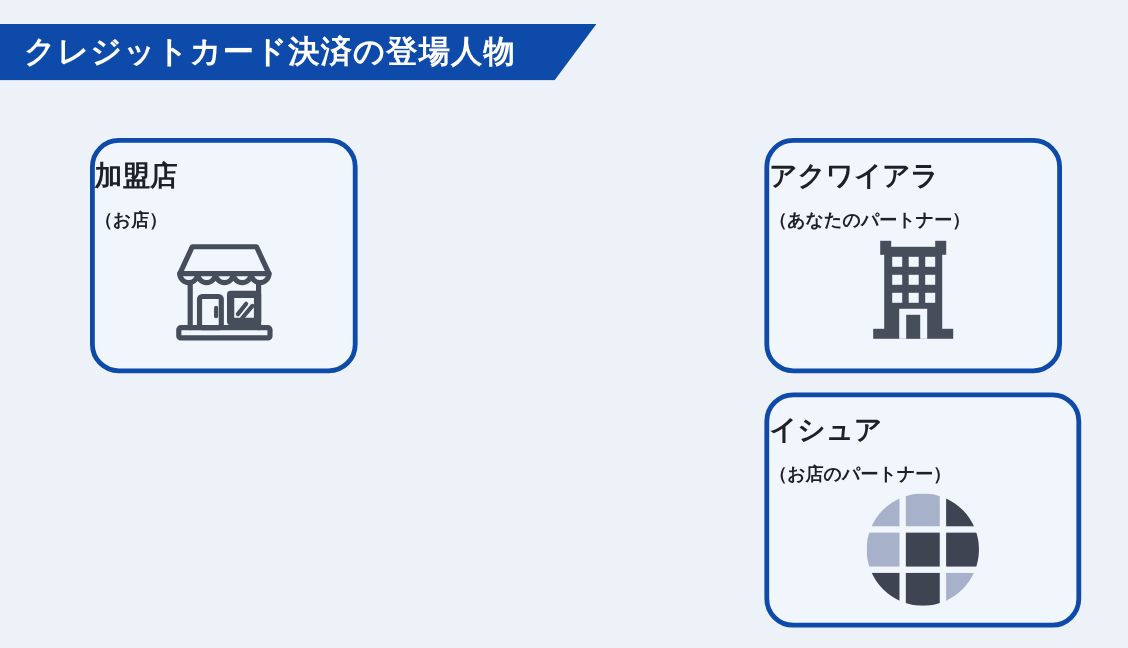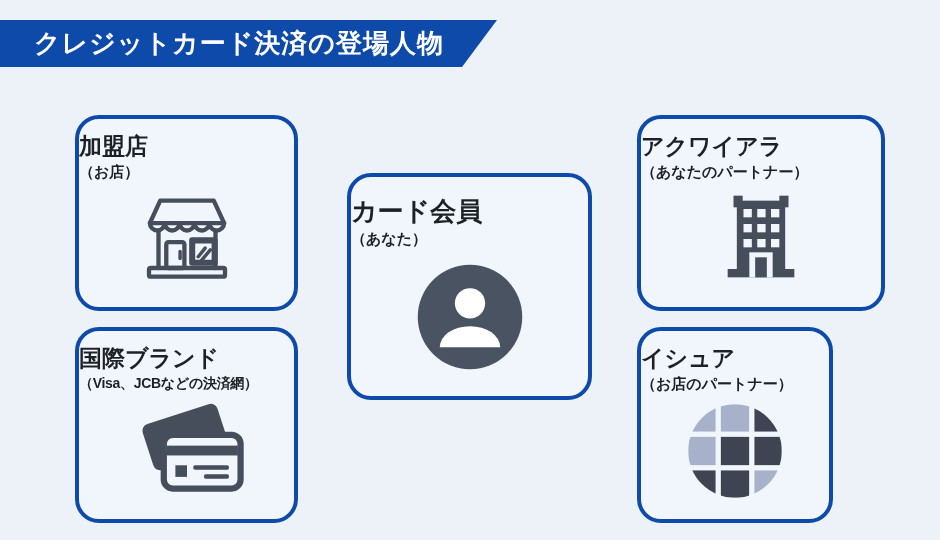--- a/index.html
+++ b/index.html
@@ -12,36 +12,36 @@
     --globe-light:#a7b1c9;
     --text:#1d2025;
   }
   *{box-sizing:border-box;margin:0;padding:0}
   body{font-family:"Liberation Sans","DejaVu Sans",sans-serif;background:#fff}
   .stage{position:relative;width:940px;height:540px;background:var(--bg);overflow:hidden}
   .banner{
     position:absolute;left:0;top:20px;width:497px;height:47px;
     background:var(--accent);
     clip-path:polygon(0 0,100% 0,calc(100% - 35px) 100%,0 100%);
-    display:flex;align-items:center;padding-left:34px;
+    display:flex;align-items:center;padding-left:20px;
   }
   .banner .banner-text{color:#fff;font-size:26px;font-weight:800;letter-spacing:1px}
   .card{
     position:absolute;background:var(--box-bg);
     border:4px solid var(--accent);border-radius:24px;
     display:flex;flex-direction:column;
   }
   .card-merchant{left:75px;top:115px;width:223px;height:196px}
   .card-acquirer{left:637px;top:115px;width:248px;height:196px}
   .card-intl-brand{left:75px;top:327px;width:223px;height:196px}
-  .card-issuer{left:637px;top:327px;width:196px;height:196px}
+  .card-issuer{left:637px;top:327px;width:264px;height:196px}
   .card-member{left:347px;top:173px;width:245px;height:227px}
   .card .title{margin-top:13px;font-size:23px;font-weight:800;color:var(--text);line-height:1.25;white-space:nowrap}
   .card-member .title{font-size:26px;margin-top:18px}
-  .card .subtitle{font-size:15px;font-weight:700;color:var(--text);margin-top:2px;white-space:nowrap}
+  .card .subtitle{font-size:15px;font-weight:700;color:var(--text);margin-top:13px;white-space:nowrap}
   .card-intl-brand .subtitle{font-size:14px;letter-spacing:-.3px}
   .icon-wrap{flex:1;display:flex;align-items:center;justify-content:center;width:100%;padding-bottom:6px}
   .ic-fill{fill:var(--icon)}
   .ic-stroke{stroke:var(--icon);fill:none}
   .neg{fill:var(--box-bg)}
   .g-dark{fill:var(--globe-dark)}
   .g-light{fill:var(--globe-light)}
   .person-bg{fill:var(--icon-person)}
 </style>
 </head>
@@ -97,54 +97,21 @@
             <rect x="55.5" y="60" width="10" height="10"></rect>
             <rect x="72" y="60" width="10" height="10"></rect>
             <rect x="46" y="76" width="28" height="30"></rect>
           </g>
           <rect class="ic-fill" x="53" y="82" width="14" height="24"></rect>
         </svg>
       </span>
     </div>
   </div>
 
-  <div class="card card-member">
-    <div class="title">カード会員</div>
-    <div class="subtitle">（あなた）</div>
-    <div class="icon-wrap">
-      <span>
-        <svg width="110" height="110" viewBox="0 0 120 120">
-          <circle class="person-bg" cx="60" cy="60" r="57"></circle>
-          <circle cx="60" cy="45" r="16.5" fill="#fff"></circle>
-          <path d="M27 93 a33 23 0 0 1 66 0 z" fill="#fff"></path>
-        </svg>
-      </span>
-    </div>
-  </div>
 
-  <div class="card card-intl-brand">
-    <div class="title">国際ブランド</div>
-    <div class="subtitle">（Visa、JCBなどの決済網）</div>
-    <div class="icon-wrap">
-      <span>
-        <svg width="118" height="100" viewBox="0 0 132 112">
-          <g transform="rotate(-18 62 40)">
-            <rect class="ic-fill" x="20" y="14" width="88" height="54" rx="8"></rect>
-          </g>
-          <rect class="neg" x="40" y="38" width="86" height="60" rx="10" stroke="var(--icon)" stroke-width="7"></rect>
-          <g class="ic-fill">
-            <rect x="43" y="50" width="80" height="11"></rect>
-            <rect x="53" y="72" width="13" height="13"></rect>
-            <rect x="73" y="72" width="40" height="5" rx="2"></rect>
-            <rect x="85" y="82" width="28" height="5" rx="2"></rect>
-          </g>
-        </svg>
-      </span>
-    </div>
-  </div>
 
   <div class="card card-issuer">
     <div class="title">イシュア</div>
     <div class="subtitle">（お店のパートナー）</div>
     <div class="icon-wrap">
       <span>
         <svg width="106" height="106" viewBox="0 0 120 120">
           <defs>
             <clipPath id="globeClip">
                 <circle cx="60" cy="60" r="53"></circle>

